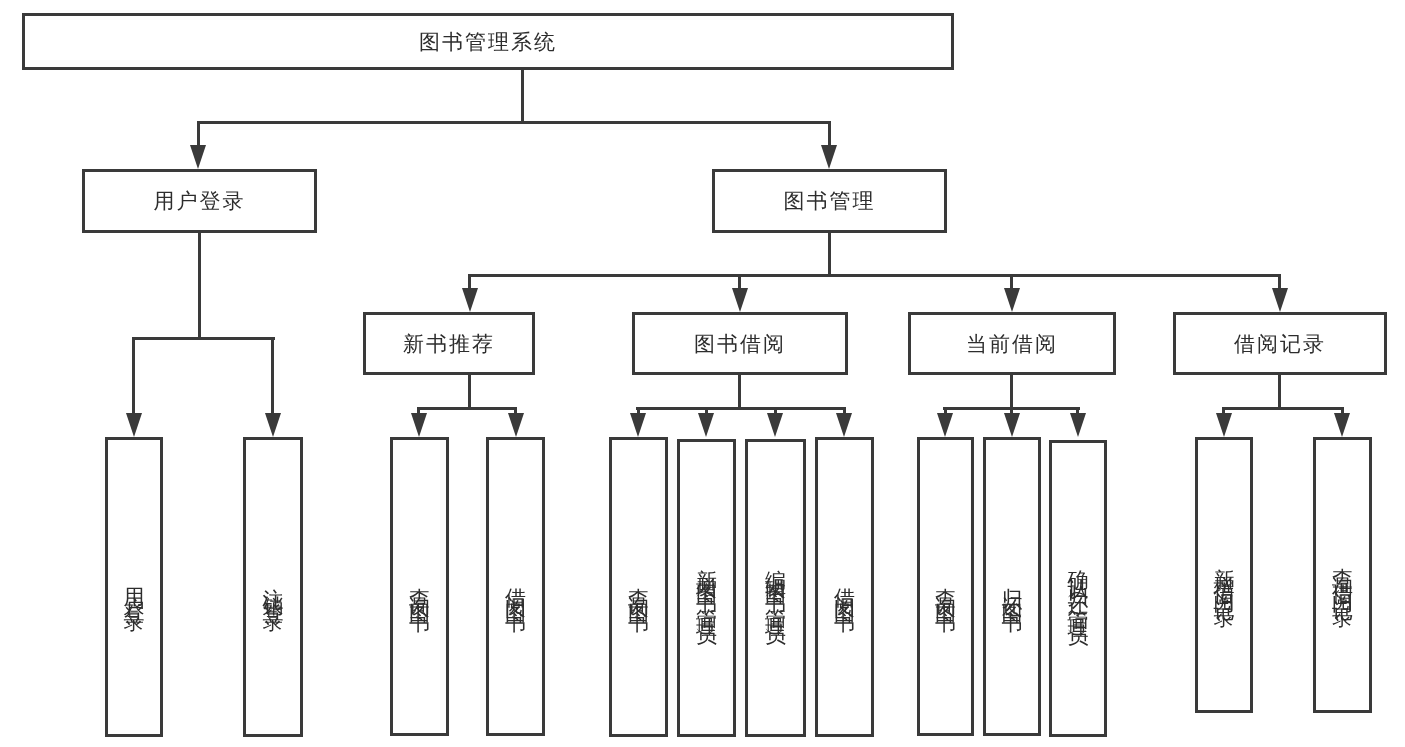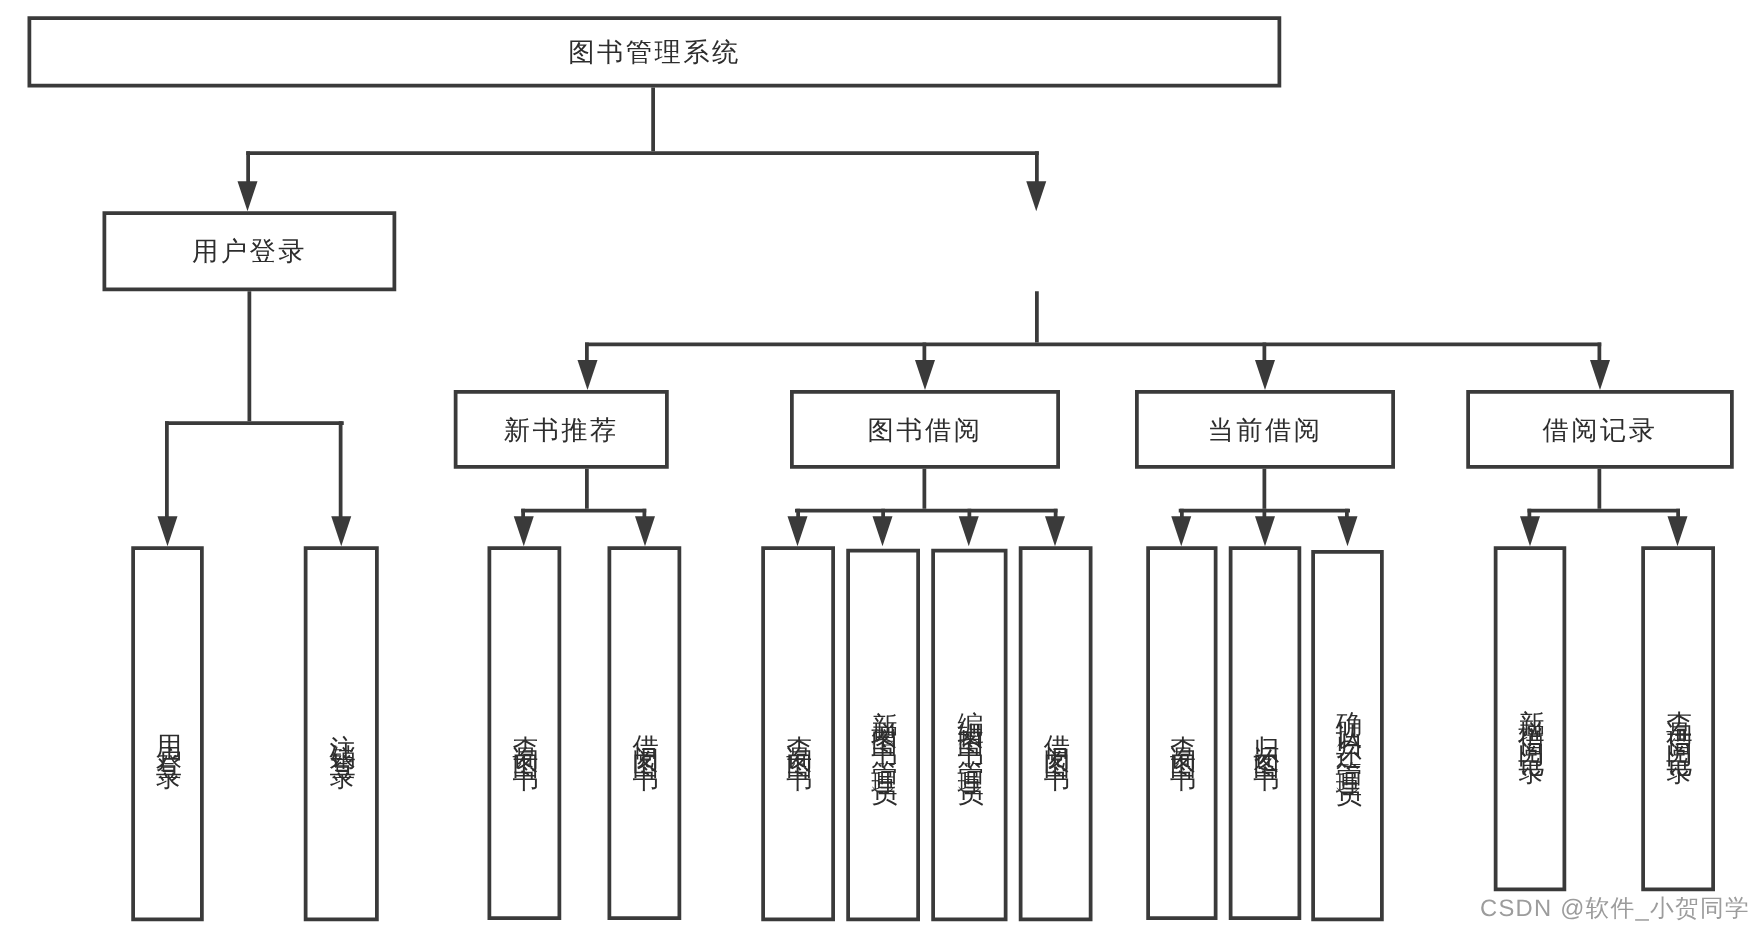--- a/index.html
+++ b/index.html
@@ -27,30 +27,31 @@
   #watermark{
     position:absolute;left:1184px;top:714px;font-size:19px;color:#9c9c9c;
     letter-spacing:1px;white-space:nowrap;
   }
 </style>
 </head>
 <body>
 
 <div id="canvas">
 
-  <div class="b" style="left:22px;top:13px;width:1003px;height:57px">图书管理系统</div>
+  <div class="b" style="left:22px;top:13px;width:932px;height:57px">图书管理系统</div>
 
   <div class="v" style="left:521px;top:70px;height:51px"></div>
   <div class="h" style="left:197px;top:121px;width:634px"></div>
   <div class="v" style="left:197px;top:121px;height:28px"></div>
   <div class="a" style="left:190px;top:145px"></div>
   <div class="v" style="left:828px;top:121px;height:28px"></div>
   <div class="a" style="left:821px;top:145px"></div>
 
   <div class="b" style="left:82px;top:169px;width:235px;height:64px">用户登录</div>
+  <div class="b" style="left:712px;top:169px;width:235px;height:64px">图书管理</div>
 
   <div class="v" style="left:198px;top:233px;height:104px"></div>
   <div class="h" style="left:132px;top:337px;width:143px"></div>
   <div class="v" style="left:132px;top:337px;height:78px"></div>
   <div class="a" style="left:126px;top:413px"></div>
   <div class="v" style="left:271px;top:337px;height:78px"></div>
   <div class="a" style="left:265px;top:413px"></div>
 
   <div class="b bv" style="left:105px;top:437px;width:58px;height:300px">用户登录</div>
   <div class="b bv" style="left:243px;top:437px;width:60px;height:300px">注销登录</div>
@@ -109,15 +110,14 @@
 
   <div class="v" style="left:1278px;top:375px;height:32px"></div>
   <div class="h" style="left:1222px;top:407px;width:122px"></div>
   <div class="v" style="left:1222px;top:407px;height:12px"></div>
   <div class="a" style="left:1216px;top:413px"></div>
   <div class="v" style="left:1341px;top:407px;height:12px"></div>
   <div class="a" style="left:1334px;top:413px"></div>
   <div class="b bv" style="left:1195px;top:437px;width:58px;height:276px">新增借阅记录</div>
   <div class="b bv" style="left:1313px;top:437px;width:59px;height:276px">查询借阅记录</div>
 
-  <div id="watermark">CSDN @软件_小贺同学</div>
 
 </div>
 
 </body></html>

